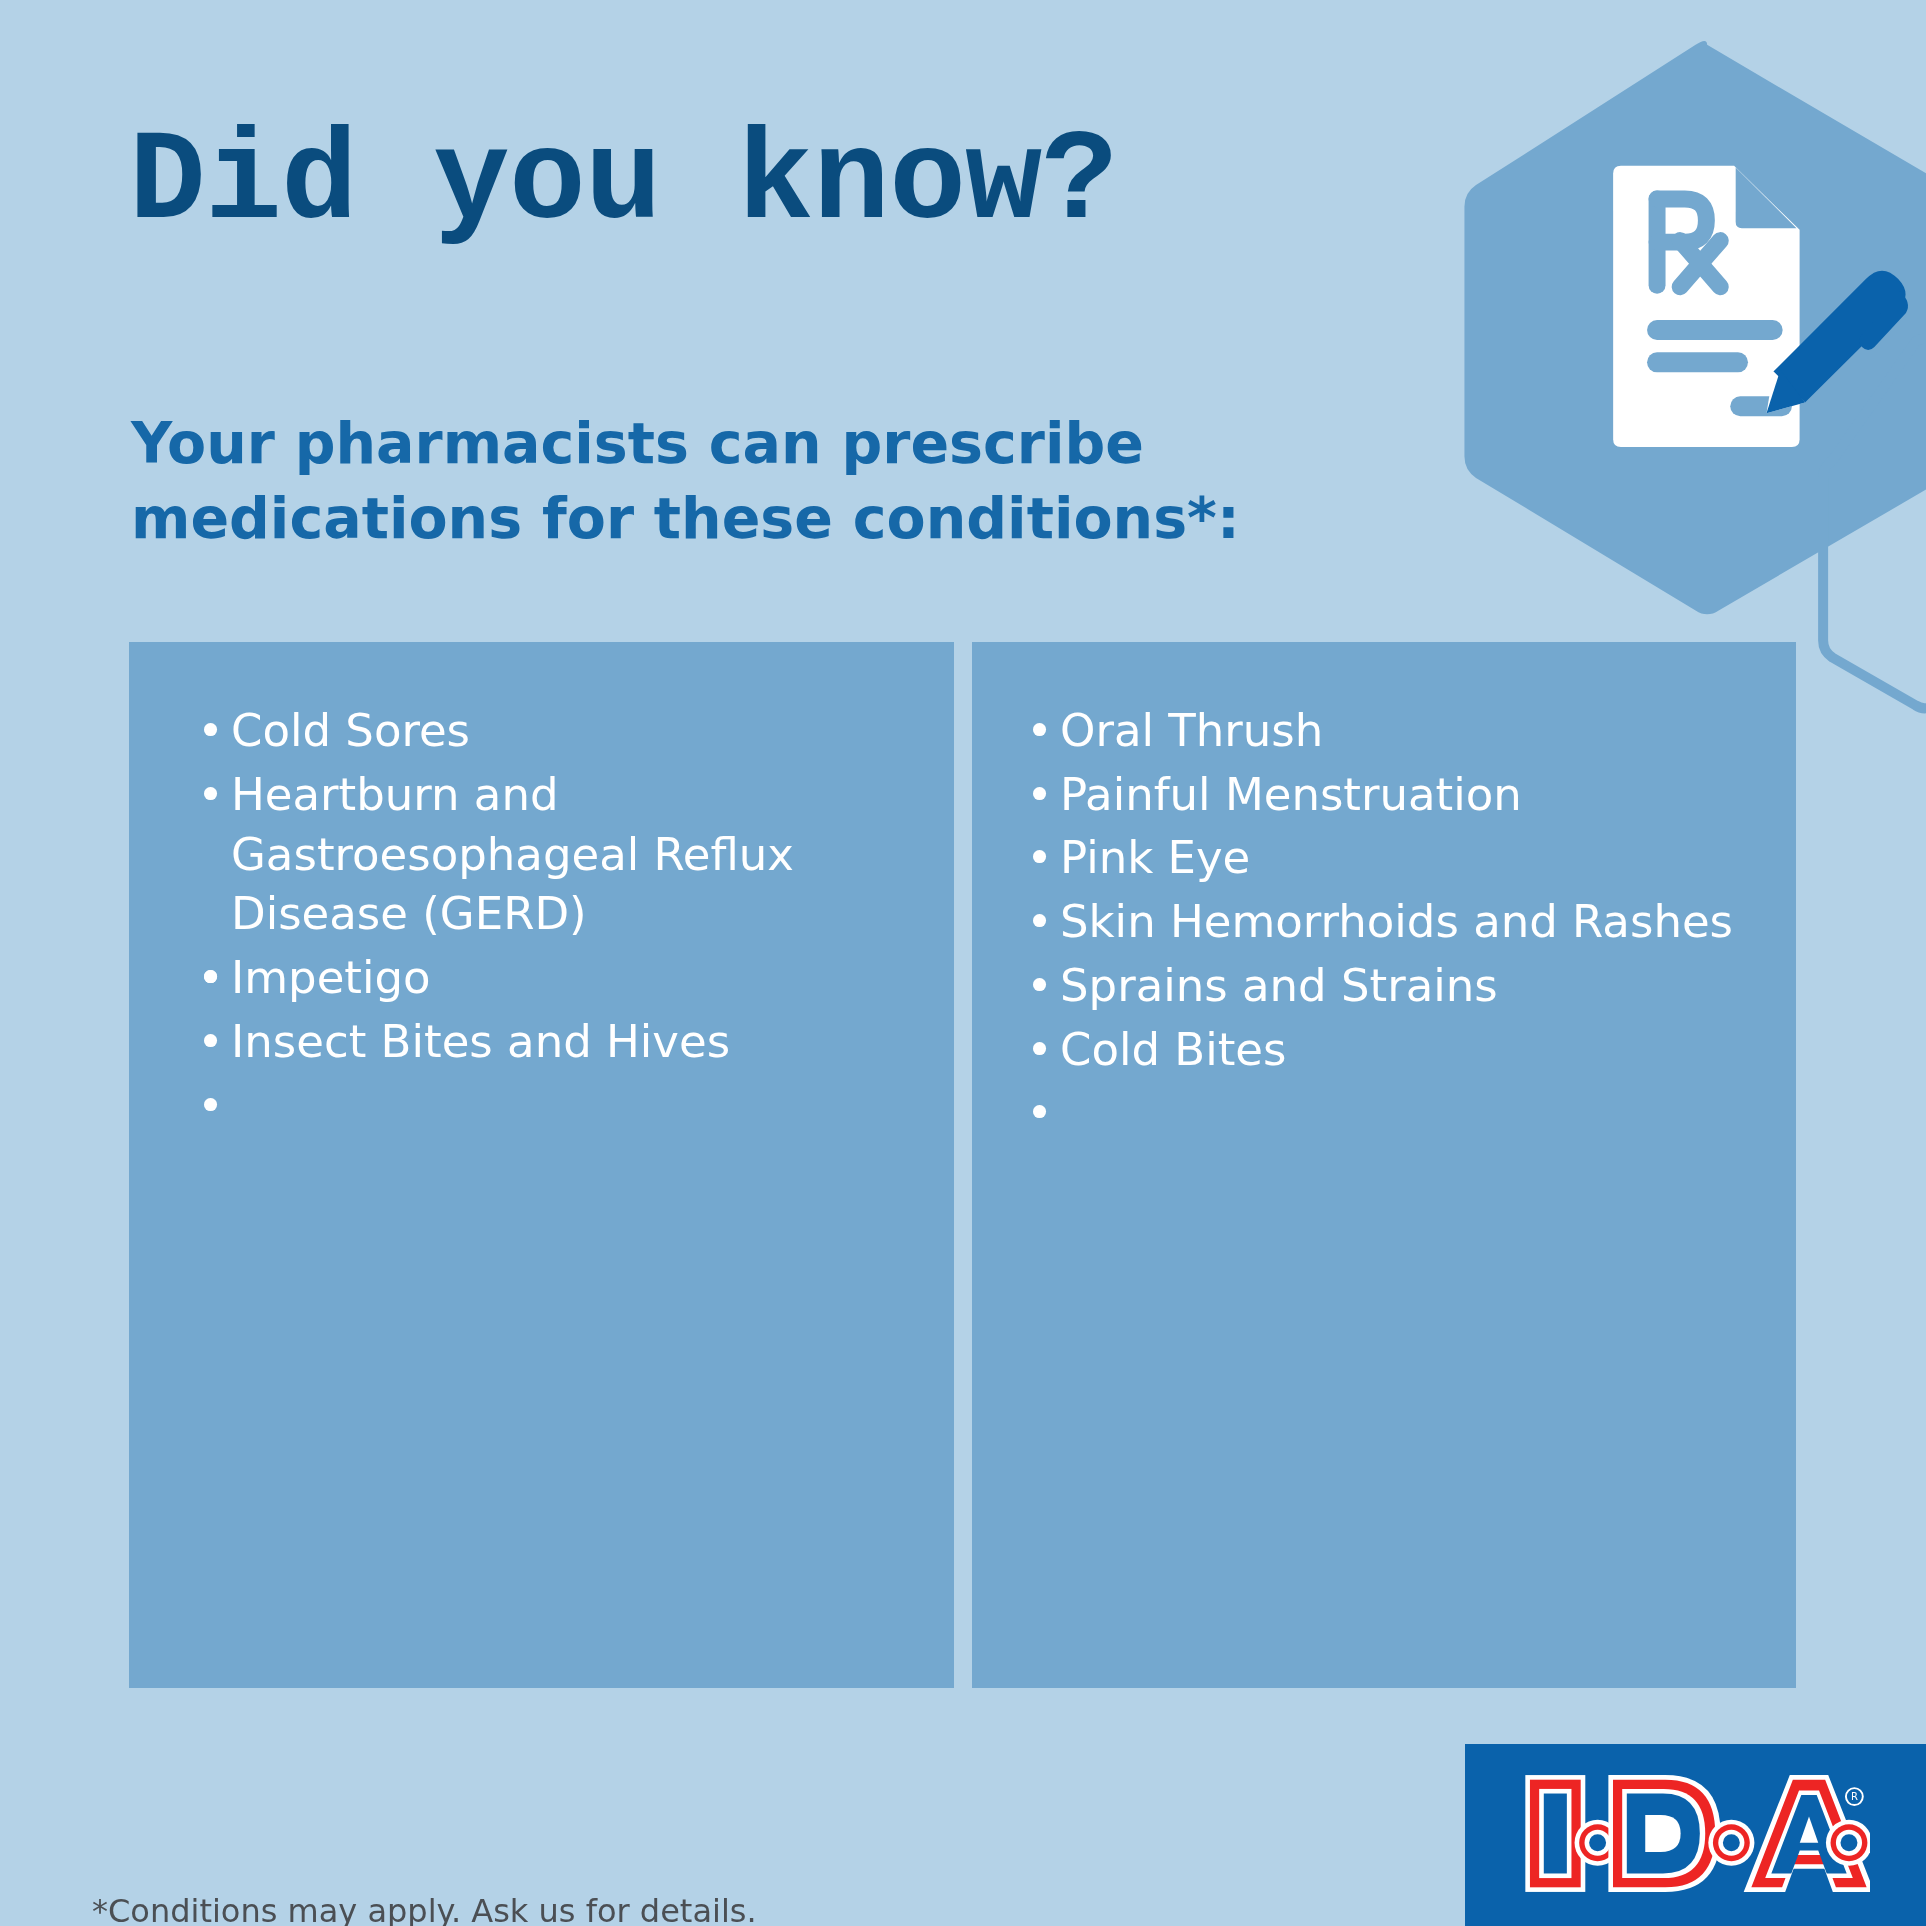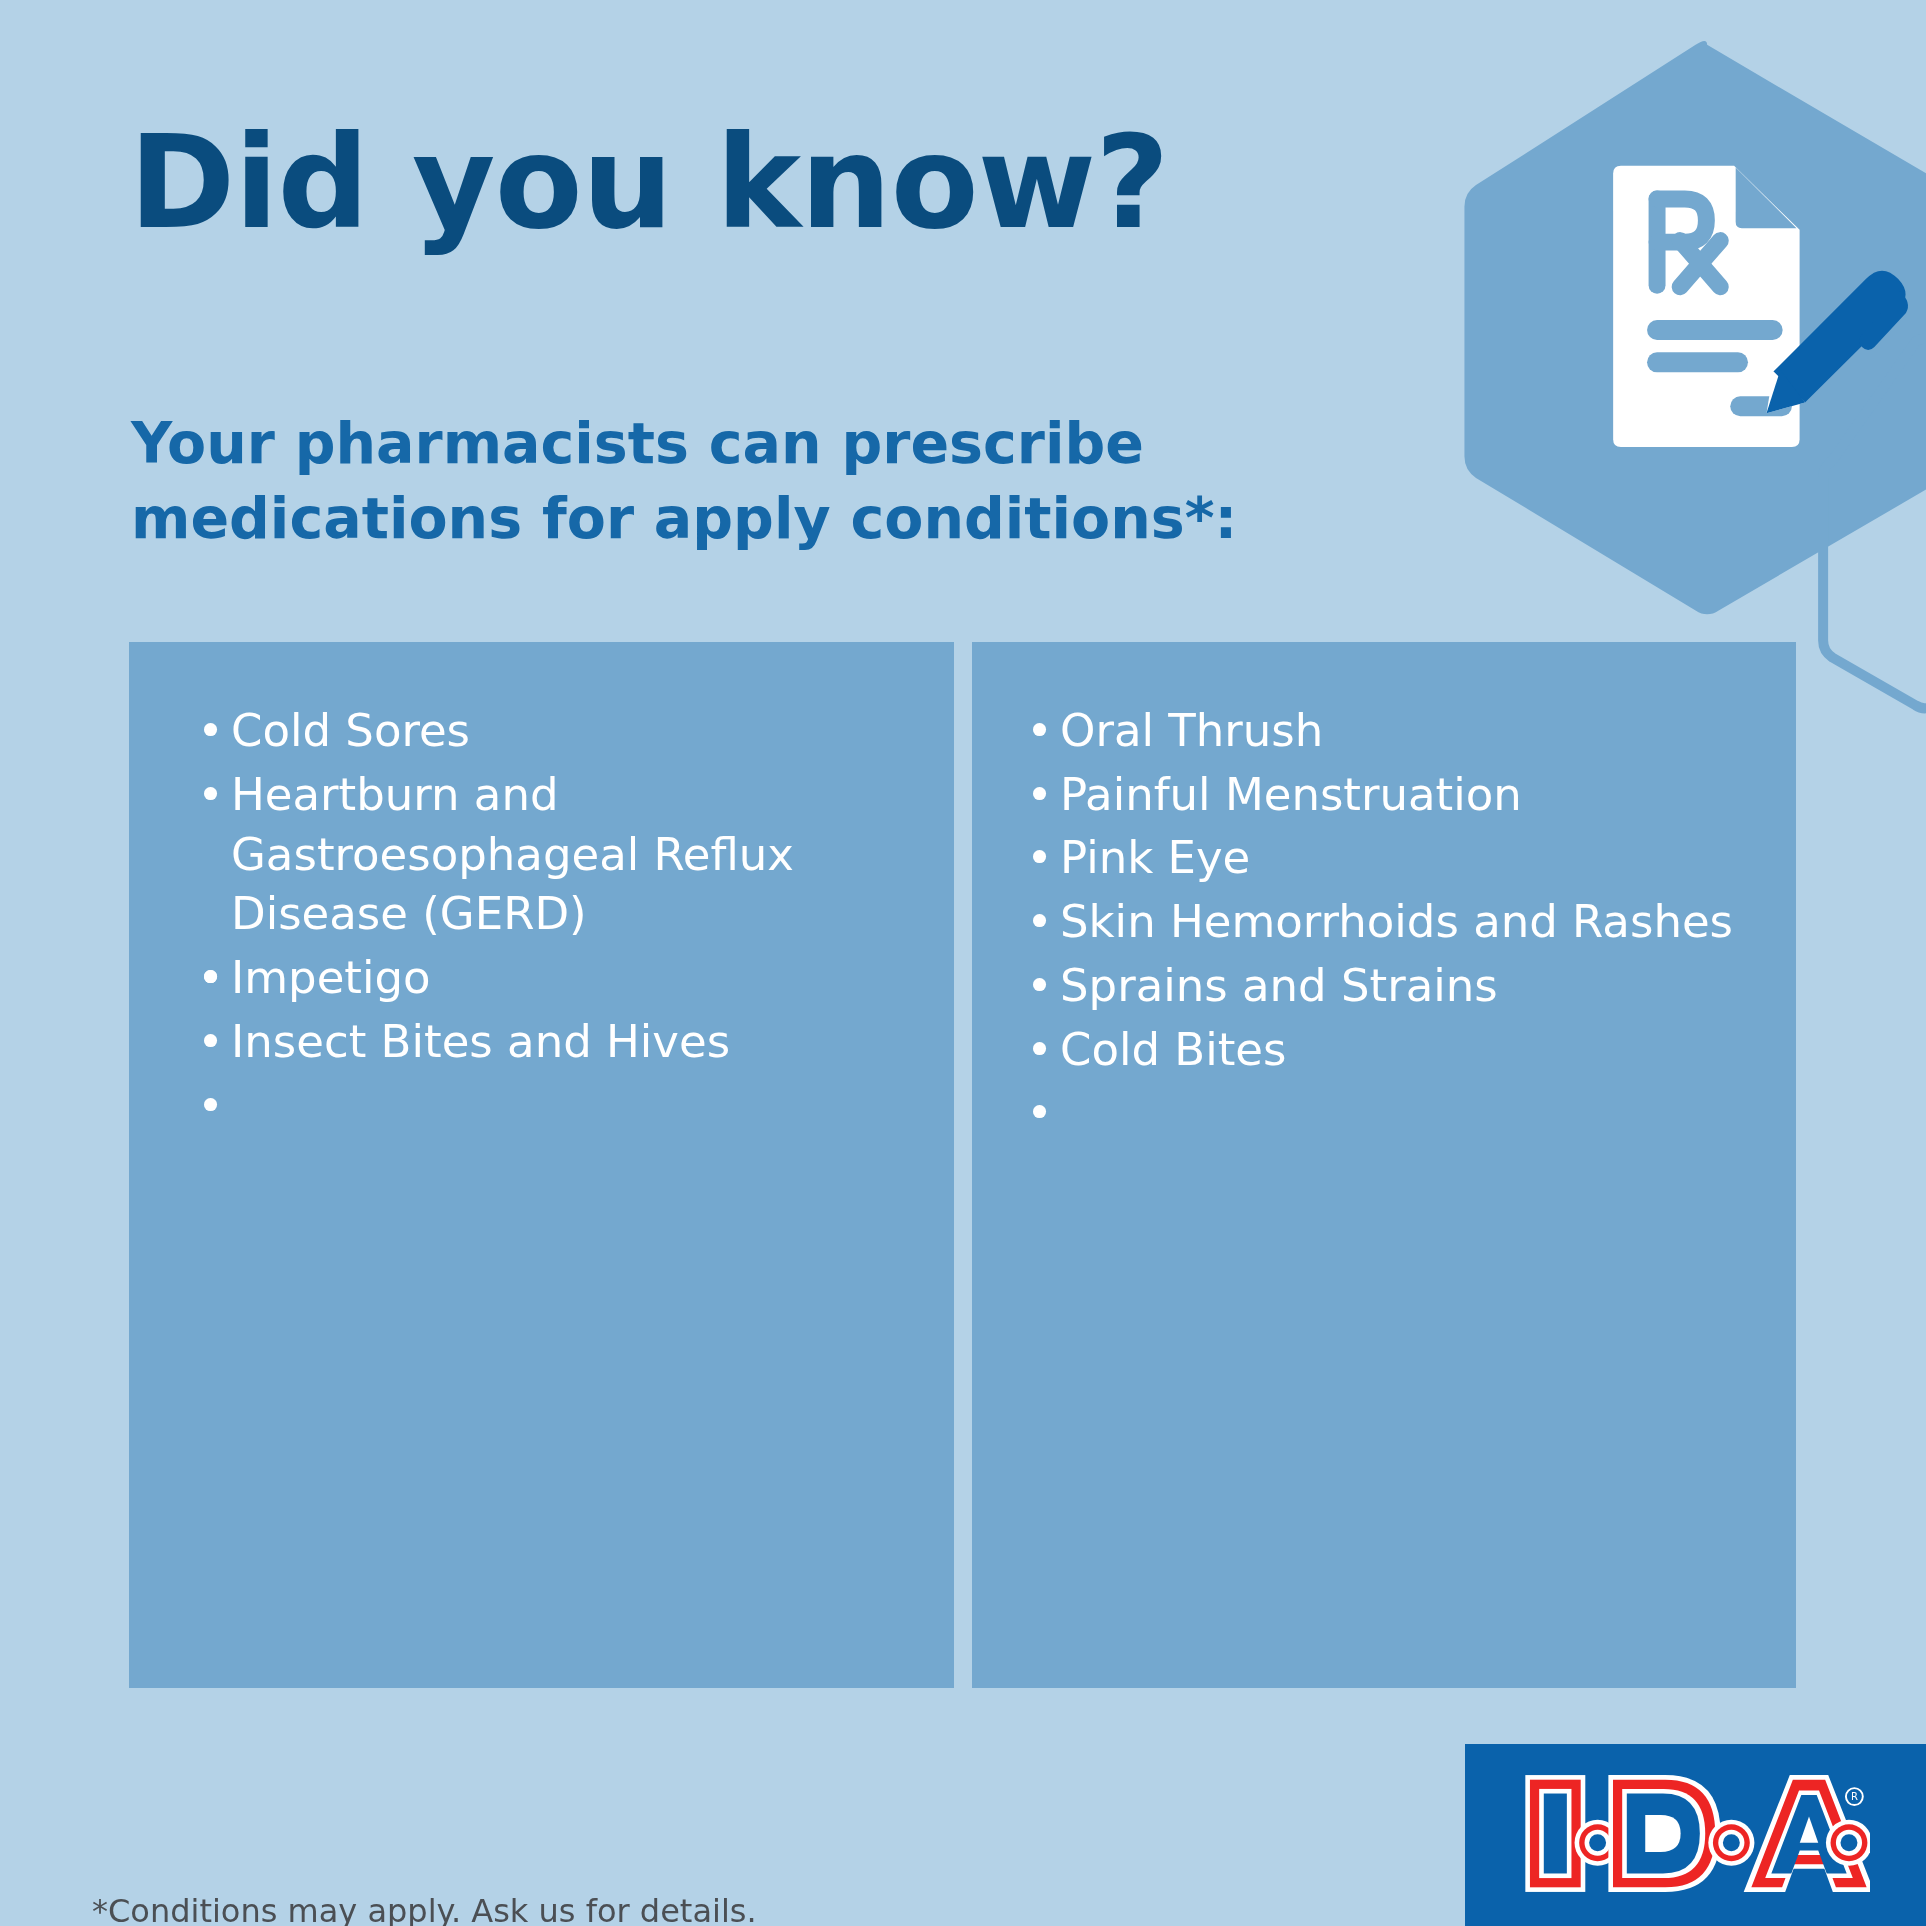--- a/index.html
+++ b/index.html
@@ -38,20 +38,21 @@
   #page-title {
     position: absolute;
     left: 129px;
     top: 119px;
     font-size: 128px;
     font-weight: bold;
     line-height: 1.0;
     color: #0a4c7e;
     letter-spacing: -0.8px;
     white-space: nowrap;
+    font-family: Liberation Mono, monospace;
   }
   #page-subtitle {
     position: absolute;
     left: 131px;
     top: 402px;
     font-size: 57px;
     font-weight: bold;
     line-height: 1.18;
     color: #1668a8;
     max-width: 1156px;
@@ -166,21 +167,21 @@
   </svg>
 
   <svg id="hex-outline" class="hex-deco" viewBox="0 0 420 500">
     <path d="M210 14 L396 122 Q408 130 408 144 L408 356 Q408 370 396 378 L210 486 Q198 494 186 486 L78 424 Q66 416 66 402 L66 190 Q66 176 78 168 L186 14 Q198 6 210 14 Z" fill="none" stroke="#74a8cf" stroke-width="13" stroke-linejoin="round"></path>
   </svg>
 
   <div id="page-title">Did you know?</div>
 
   <div id="page-subtitle">
     <span class="sub-line">Your pharmacists can prescribe</span>
-    <span class="sub-line">medications for apply conditions*:</span>
+    <span class="sub-line">medications for these conditions*:</span>
   </div>
 
   <div class="panel" id="panel-left">
     <ul class="cond-list" id="list-left">
         <li class="cond-item"><span class="bullet">•</span><span>Cold Sores</span></li>
         <li class="cond-item"><span class="bullet">•</span><span>Heartburn and Gastroesophageal Reflux Disease (GERD)</span></li>
         <li class="cond-item"><span class="bullet">•</span></li>
         <li class="cond-item"><span class="bullet">•</span><span>Impetigo</span></li>
         <li class="cond-item"><span class="bullet">•</span><span>Insect Bites and Hives</span></li>
         <li class="cond-item"><span class="bullet">•</span></li>

